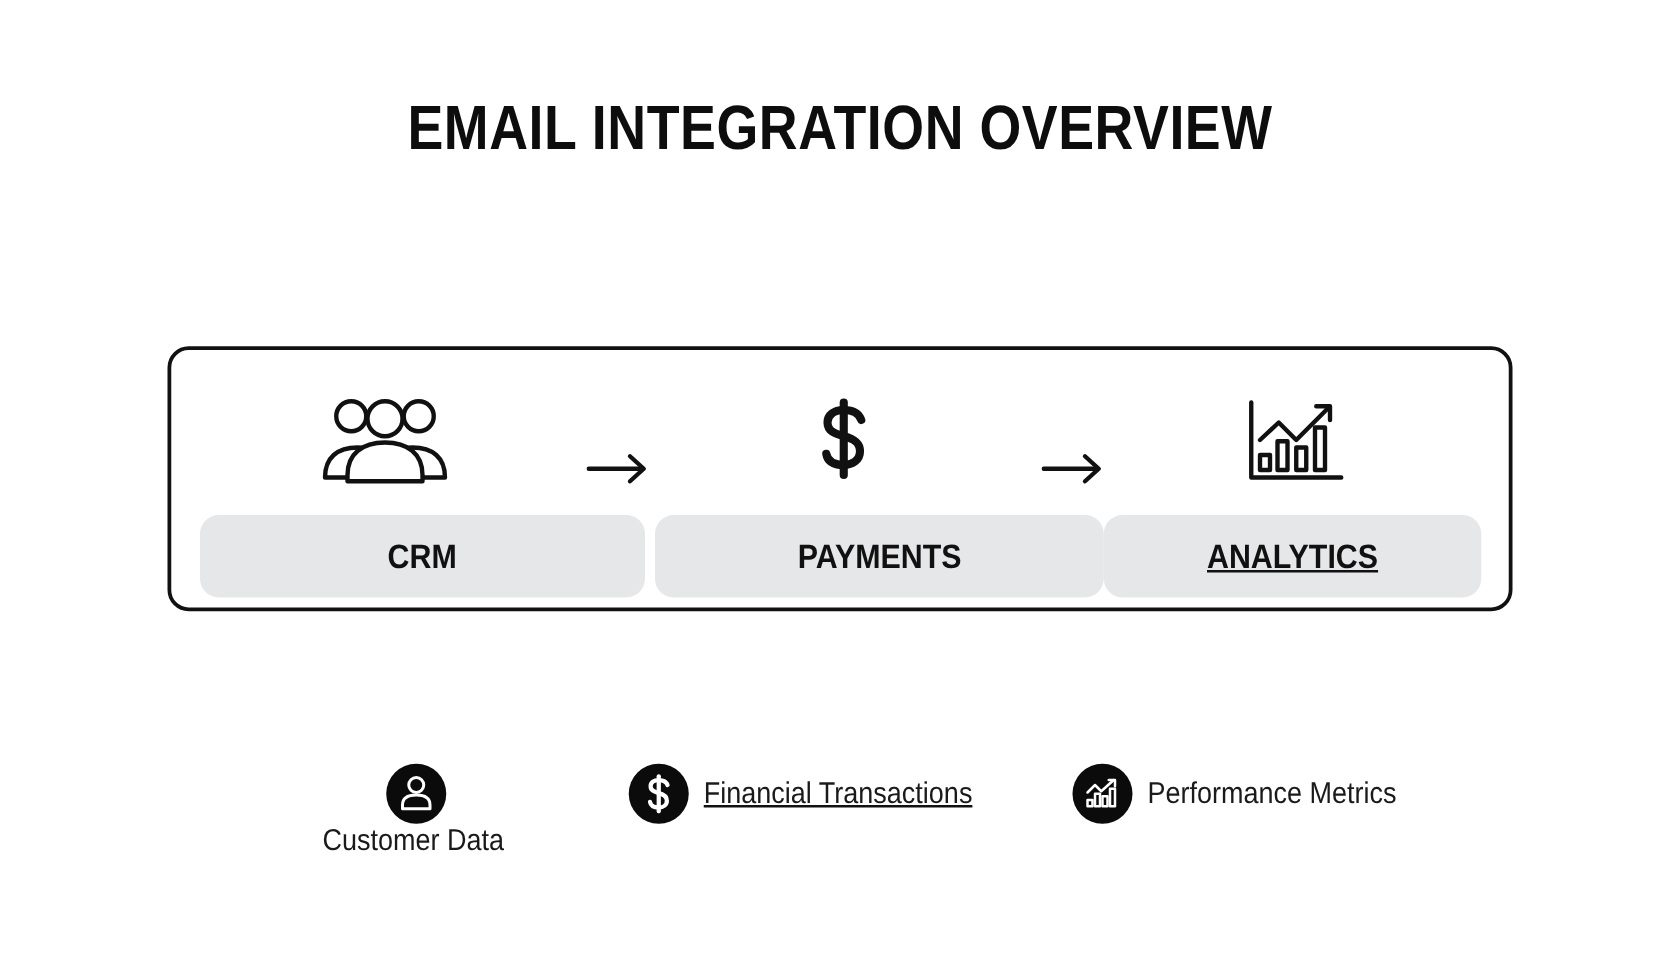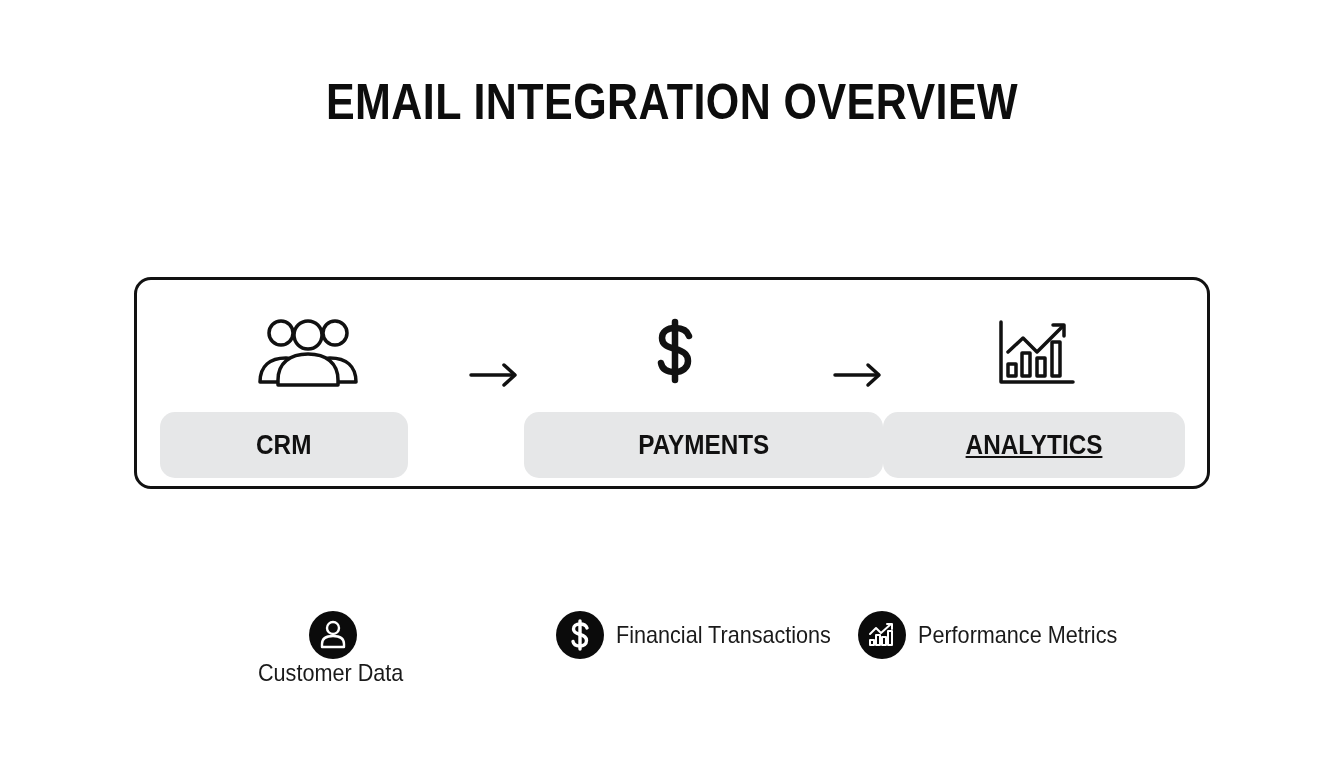--- a/index.html
+++ b/index.html
@@ -141,21 +141,21 @@
     <polyline points="35,3 46,13 35,23"></polyline>
   </g>
 </svg>
 <svg class="arrow" style="left:833px;" width="50" height="26" viewBox="0 0 50 26">
   <g fill="none" stroke="#111111" stroke-width="3.5" stroke-linecap="round" stroke-linejoin="round">
     <line x1="2" y1="13" x2="45" y2="13"></line>
     <polyline points="35,3 46,13 35,23"></polyline>
   </g>
 </svg>
 
-<div class="pill" style="left:160px; width:248px;text-align:center;">
+<div class="pill" style="left:160px; width:356px;text-align:center;">
   <span>CRM</span>
 </div>
 <div class="pill" style="left:524px; width:359px;">
   <span>PAYMENTS</span>
 </div>
 <div class="pill" style="left:883px; width:302px;text-decoration:underline;">
   <span>ANALYTICS</span>
 </div>
 
 <div class="legend-item" style="left:246px;flex-direction:column;">
@@ -163,21 +163,21 @@
     <svg width="28" height="30" viewBox="0 0 28 30">
       <g fill="none" stroke="#ffffff" stroke-width="2.4" stroke-linejoin="round">
         <circle cx="14" cy="8" r="6"></circle>
         <path d="M3 27 L3 24 C3 18 8 16 14 16 C20 16 25 18 25 24 L25 27 Z"></path>
       </g>
     </svg>
   </div>
   <span class="legend-label">Customer Data</span>
 </div>
 
-<div class="legend-item" style="left:556px;">
+<div class="legend-item" style="left:503px;text-decoration:underline;">
   <div class="legend-circle">
     <svg width="20" height="32" viewBox="0 0 20 32">
       <g fill="none" stroke="#ffffff" stroke-width="3.4" stroke-linecap="round">
         <line x1="10" y1="2" x2="10" y2="30"></line>
         <path d="M17 9 C16 6 13 5 10 5 C6 5 3.5 7 3.5 10 C3.5 13.5 6.5 14.5 10 15.5 C14 16.5 16.5 18 16.5 21.5 C16.5 25 13.5 27 10 27 C6 27 3.5 25.5 3 22.5"></path>
       </g>
     </svg>
   </div>
   <span class="legend-label">Financial Transactions</span>
 </div>

